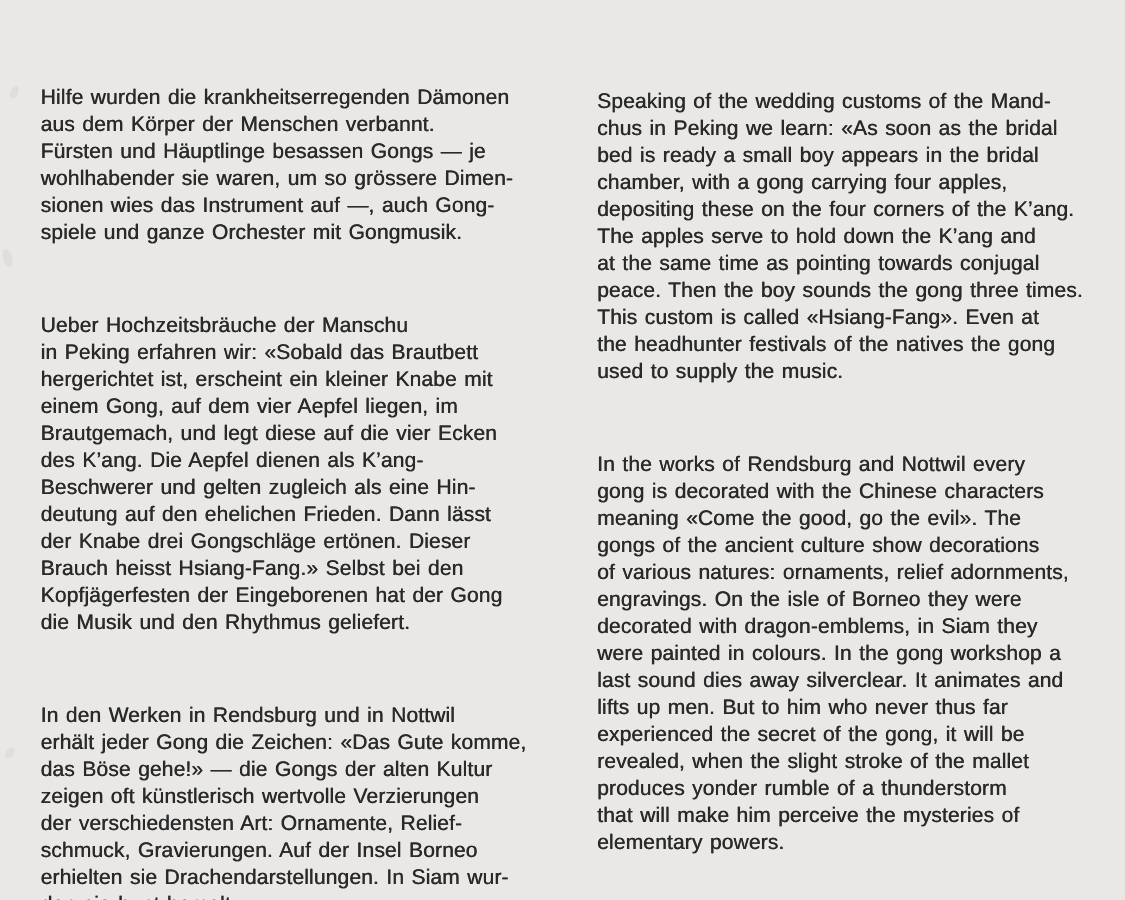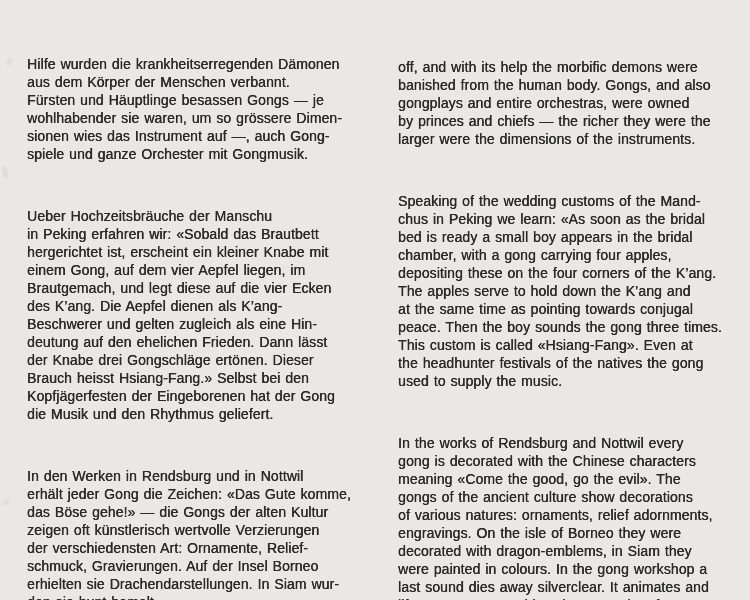--- a/index.html
+++ b/index.html
@@ -71,25 +71,20 @@
 das Böse gehe!» — die Gongs der alten Kultur
 zeigen oft künstlerisch wertvolle Verzierungen
 der verschiedensten Art: Ornamente, Relief-
 schmuck, Gravierungen. Auf der Insel Borneo
 erhielten sie Drachendarstellungen. In Siam wur-
 den sie bunt bemalt.</p>
     
   </div>
 
   <div class="column right">
-    <p>off, and with its help the morbific demons were
-banished from the human body. Gongs, and also
-gongplays and entire orchestras, were owned
-by princes and chiefs — the richer they were the
-larger were the dimensions of the instruments.</p>
     <p>Speaking of the wedding customs of the Mand-
 chus in Peking we learn: «As soon as the bridal
 bed is ready a small boy appears in the bridal
 chamber, with a gong carrying four apples,
 depositing these on the four corners of the K’ang.
 The apples serve to hold down the K’ang and
 at the same time as pointing towards conjugal
 peace. Then the boy sounds the gong three times.
 This custom is called «Hsiang-Fang». Even at
 the headhunter festivals of the natives the gong

